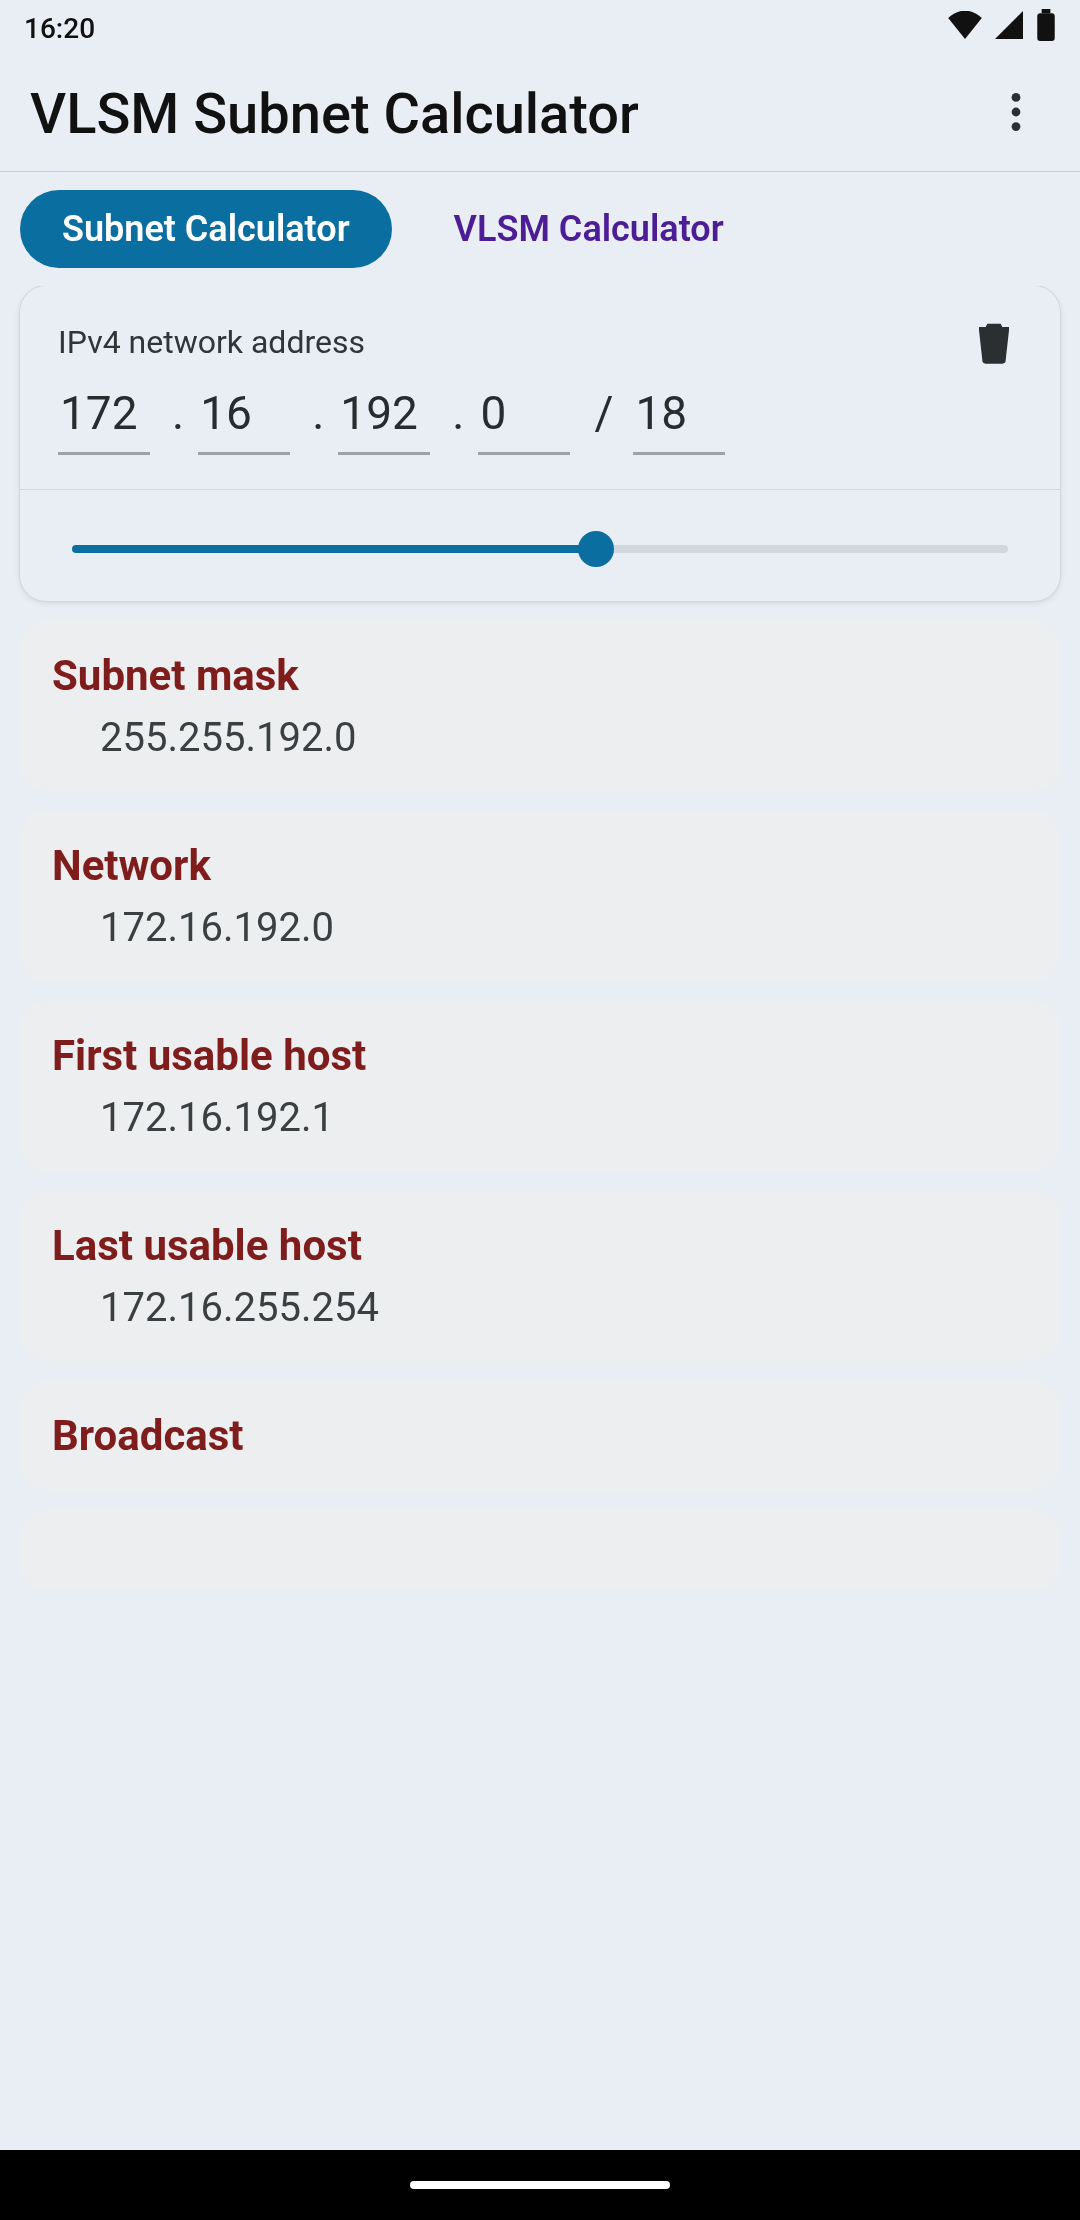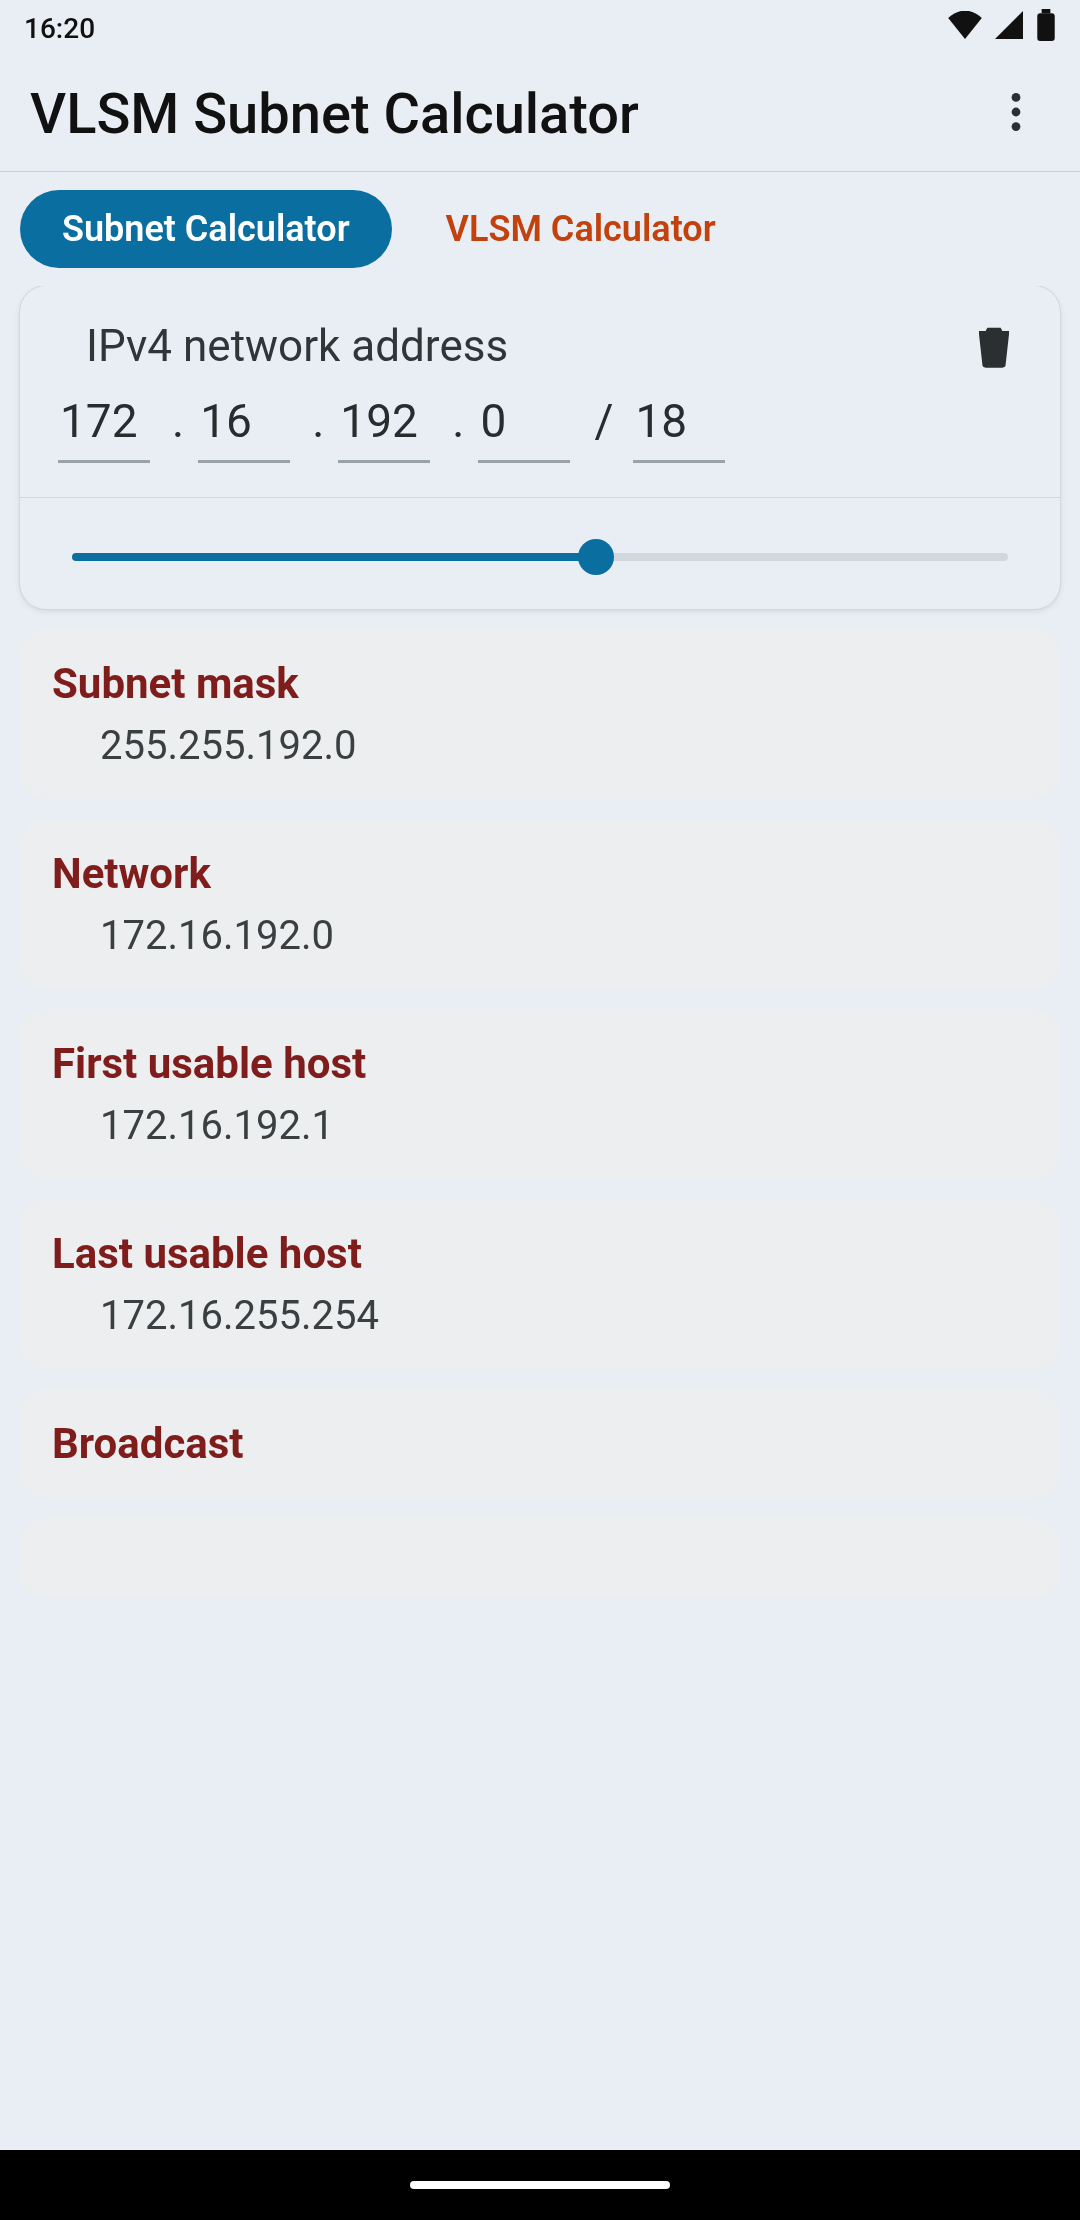--- a/index.html
+++ b/index.html
@@ -42,49 +42,49 @@
   }
   .more-btn {
     width: 60px; height: 60px;
     display: flex; align-items: center; justify-content: center;
     border-radius: 50%;
   }
 
   
   .tabs {
     display: flex;
-    gap: 12px;
+    gap: 20px;
     padding: 18px 20px 18px 20px;
     align-items: flex-end;
   }
   .tab {
     height: 78px;
     min-width: 350px;
     padding: 0 42px;
     border-radius: 40px;
     font-size: 36px;
     font-weight: 600;
     display: flex; align-items: center; justify-content: center;
   }
   .tab-active   { background: #0a6ea0; color: #fff; }
-  .tab-inactive { background: transparent; color: #c2410c; }
+  .tab-inactive { background: transparent; color: #4c1d95; }
 
   
   .content { padding: 0 20px; flex: 1; overflow: hidden; }
   .input-card {
     background: #e8eef3;
     border-radius: 26px;
     box-shadow: 0 0 0 1px #cfd8df, 0 2px 6px rgba(0,0,0,.10);
     margin-bottom: 20px;
   }
   .input-row1 {
     display: flex; align-items: center; justify-content: space-between;
     padding: 34px 42px 6px 38px;
   }
-  .ipv4-label { font-size: 44px; color: #303538; margin-left: 28px; }
+  .ipv4-label { font-size: 32px; color: #303538; }
   .trash { width: 44px; height: 44px; }
 
   .ip-inputs {
     display: flex; align-items: baseline;
     padding: 16px 38px 34px 38px;
     font-size: 46px;
     color: #292c2e;
   }
   .octet, .prefix-input {
     width: 92px;

